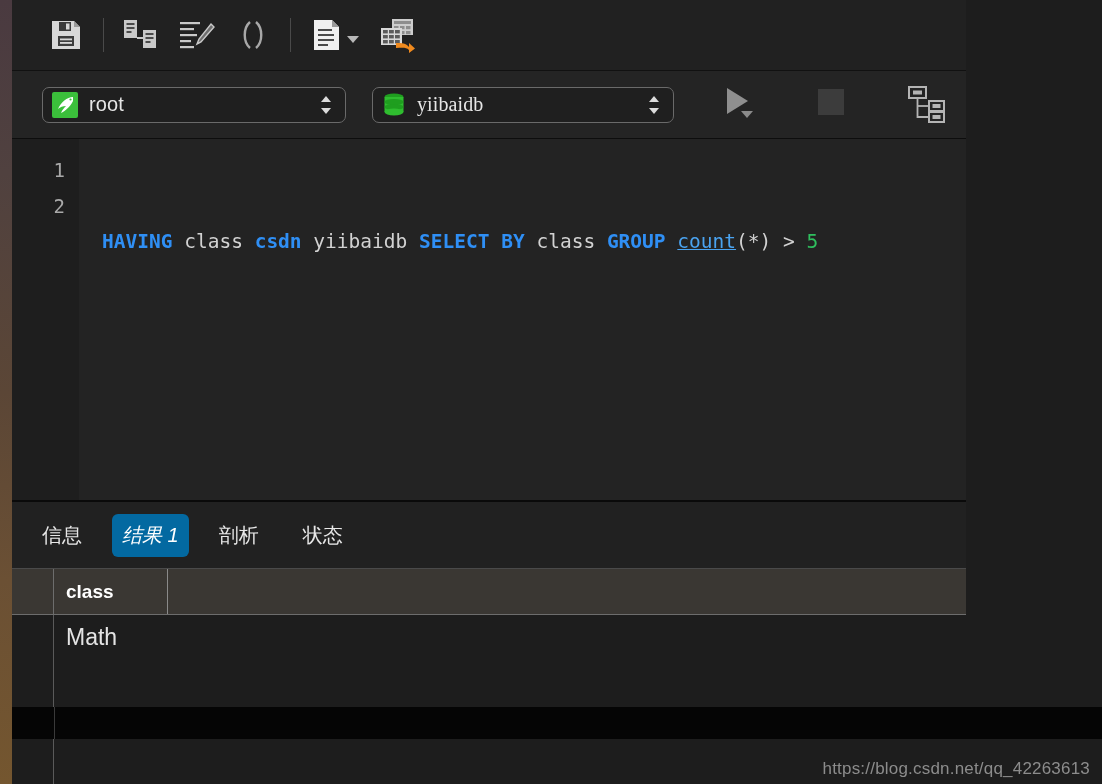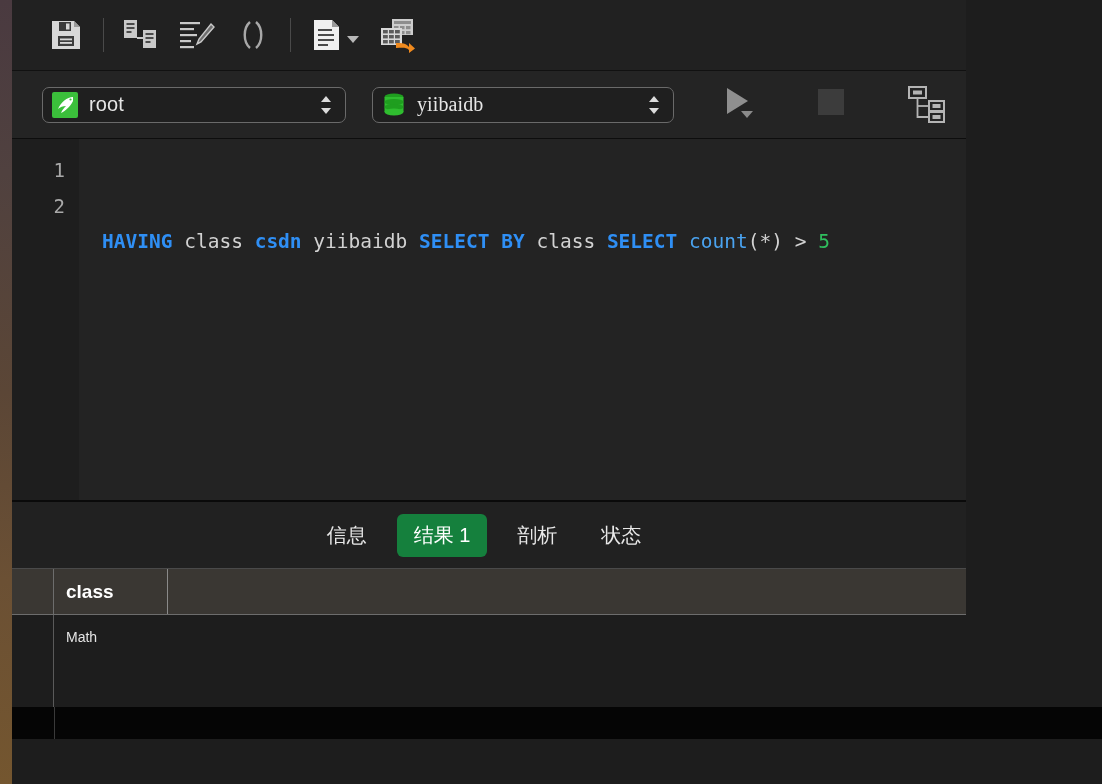--- a/index.html
+++ b/index.html
@@ -169,47 +169,48 @@
     flex: 1;
     padding-top: 13px;
     padding-left: 23px;
     font-family: "DejaVu Sans Mono", monospace;
     font-size: 19.5px;
     line-height: 36px;
     white-space: pre;
     color: #d2d2d2;
   }
   .kw   { color: #2f8ff5; font-weight: bold; }
-  .fn   { color: #4aa3f0; }
+  .fn   { color: #4aa3f0; text-decoration: underline; }
   .num  { color: #2fbf5e; }
   .pl   { color: #d2d2d2; }
 
   
   .tabbar {
     height: 67px;
     background: #212121;
     border-bottom: 1px solid #4a4a4a;
     display: flex;
     align-items: center;
-    justify-content: center;
+    justify-content: flex-start;
     padding-right: 26px;
   }
   .tab {
     font-size: 20px;
     color: #e8e8e8;
     padding: 7px 14px;
     margin-left: 16px;
     border-radius: 6px;
     cursor: pointer;
     white-space: nowrap;
   }
   .tab.active {
-    background: #15803d;
+    background: #0369a1;
     color: #ffffff;
-    padding: 8px 17px;
+    padding: 8px 10px;
+    font-style: italic;
   }
 
   
   .grid {
     position: relative;
     height: 216px;
     background: #1d1d1d;
   }
   .grid-head {
     display: flex;
@@ -241,21 +242,21 @@
   .gr-rownum {
     width: 42px;
     border-right: 1px solid #5a5a5a;
   }
   .gr-cell {
     flex: 1;
     display: flex;
     align-items: center;
     padding-left: 12px;
     color: #e4e4e4;
-    font-size: 14px;
+    font-size: 23px;
   }
   .grid-blank {
     display: flex;
     height: 48px;
     background: #1d1d1d;
   }
   .gb-rownum {
     width: 42px;
     border-right: 1px solid #5a5a5a;
   }
@@ -449,21 +450,21 @@
         </div>
       </div>
     </div>
 
     <div class="editor">
       <div class="gutter">
         <div>1</div>
         <div>2</div>
       </div>
       <div class="code">
-        <div><span class="kw">HAVING</span><span class="pl"> class </span><span class="kw">csdn</span><span class="pl"> yiibaidb </span><span class="kw">SELECT BY</span><span class="pl"> class </span><span class="kw">SELECT</span><span class="pl"> </span><span class="fn">count</span><span class="pl">(*) &gt; </span><span class="num">5</span></div>
+        <div><span class="kw">HAVING</span><span class="pl"> class </span><span class="kw">csdn</span><span class="pl"> yiibaidb </span><span class="kw">SELECT BY</span><span class="pl"> class </span><span class="kw">GROUP</span><span class="pl"> </span><span class="fn">count</span><span class="pl">(*) &gt; </span><span class="num">5</span></div>
       </div>
     </div>
 
     <div class="tabbar">
       <div class="tab">信息</div>
       <div class="tab active">结果 1</div>
       <div class="tab">剖析</div>
       <div class="tab">状态</div>
     </div>
 
@@ -482,17 +483,23 @@
 
       <div class="grid-blank">
         <div class="gb-rownum"></div>
         <div class="gb-rest"></div>
       </div>
 
       <div class="black-band">
         <div class="band-rownum"></div>
       </div>
 
+      <div class="grid-foot">
+        <div class="gf-rownum"></div>
+        <div class="gf-rest">
+          <div class="watermark">https://blog.csdn.net/qq_42263613</div>
+        </div>
+      </div>
 
     </div>
 
   </div>
 </div>
 
 </body></html>

